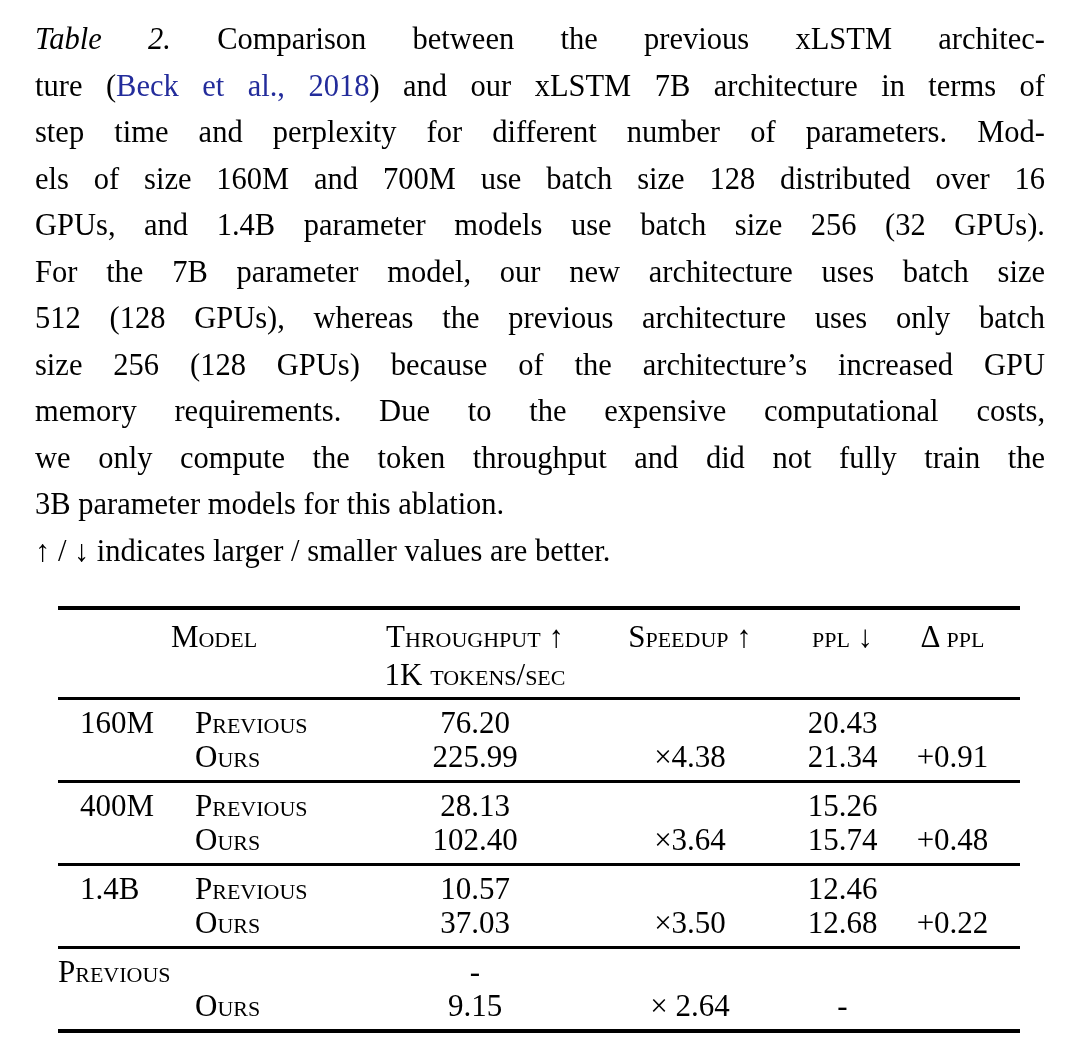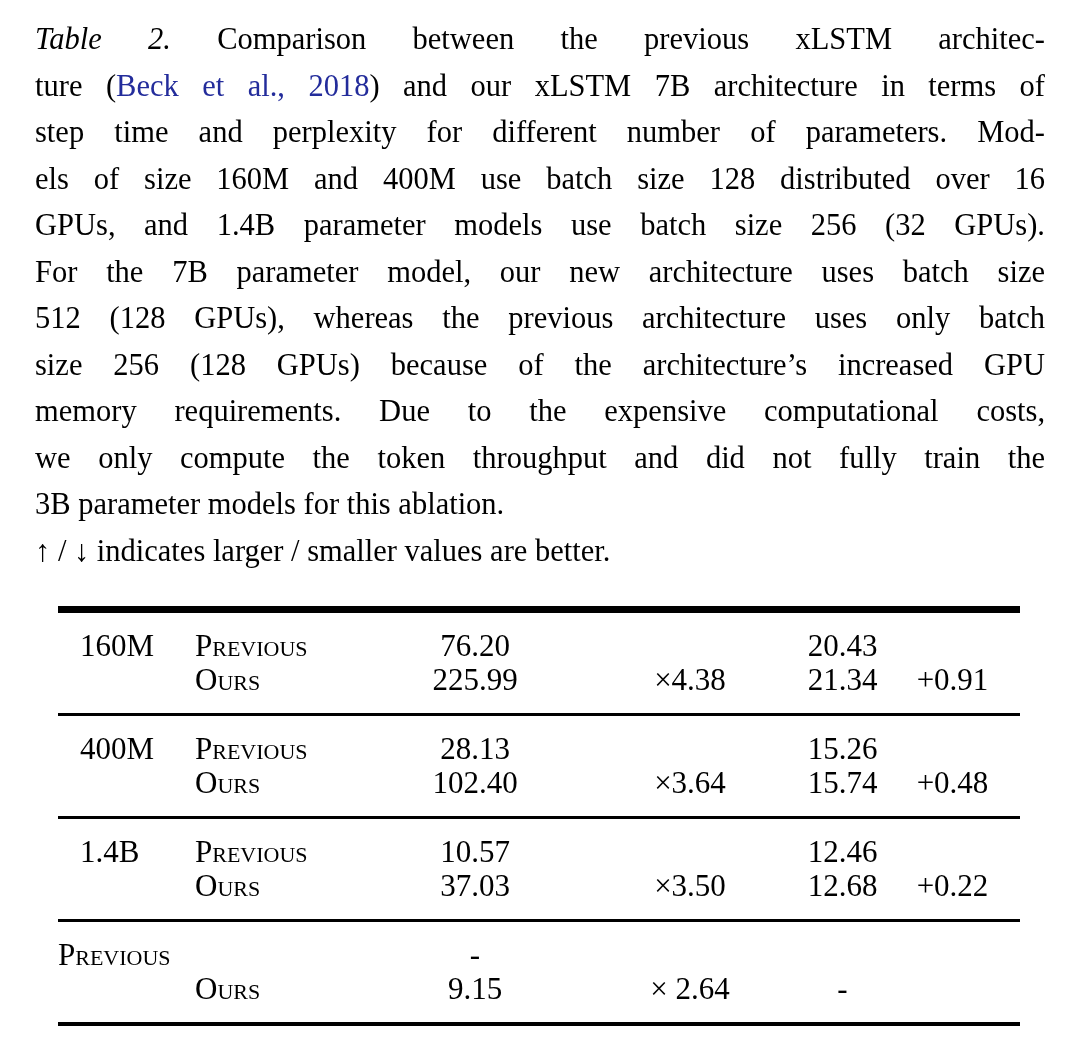--- a/index.html
+++ b/index.html
@@ -50,49 +50,61 @@
   .sc { font-variant: small-caps; }
 
   .thead { padding: 8px 0 3px 0; }
   .thead .cell { line-height: 38px; text-align: center; }
   .h-model { grid-column: 1 / 3; }
   .h-thr   { grid-column: 3; }
   .h-speed { grid-column: 4; }
   .h-ppl   { grid-column: 5; }
   .h-dppl  { grid-column: 6; }
 
-  .tgroup { padding: 16px 0; }
+  .tgroup { padding: 6px 0; }
   .tgroup .cell { line-height: 34px; height: 34px; }
   .c-size  { text-align: left; padding-left: 22px; }
   .c-model { text-align: left; }
   .c-num   { text-align: center; }
 </style>
 </head>
 <body>
 
 <div class="page">
 
   <div class="caption" id="caption">
       <div class="caption-line justify"><span class="seg-italic">Table 2.</span><span class="seg-normal"> Comparison between the previous xLSTM architec-</span></div>
       <div class="caption-line justify"><span class="seg-normal">ture (</span><span class="seg-link">Beck et al., 2018</span><span class="seg-normal">) and our xLSTM 7B architecture in terms of</span></div>
       <div class="caption-line justify"><span class="seg-normal">step time and perplexity for different number of parameters. Mod-</span></div>
-      <div class="caption-line justify"><span class="seg-normal">els of size 160M and 400M use batch size 128 distributed over 16</span></div>
+      <div class="caption-line justify"><span class="seg-normal">els of size 160M and 700M use batch size 128 distributed over 16</span></div>
       <div class="caption-line justify"><span class="seg-normal">GPUs, and 1.4B parameter models use batch size 256 (32 GPUs).</span></div>
       <div class="caption-line justify"><span class="seg-normal">For the 7B parameter model, our new architecture uses batch size</span></div>
       <div class="caption-line justify"><span class="seg-normal">512 (128 GPUs), whereas the previous architecture uses only batch</span></div>
       <div class="caption-line justify"><span class="seg-normal">size 256 (128 GPUs) because of the architecture’s increased GPU</span></div>
       <div class="caption-line justify"><span class="seg-normal">memory requirements. Due to the expensive computational costs,</span></div>
       <div class="caption-line justify"><span class="seg-normal">we only compute the token throughput and did not fully train the</span></div>
       <div class="caption-line"><span class="seg-normal">3B parameter models for this ablation.</span></div>
       <div class="caption-line"><span class="seg-normal">↑ / ↓ indicates larger / smaller values are better.</span></div>
     </div>
 
   <div class="datatable">
     <div class="rule thick"></div>
 
+    <div class="thead">
+      <div class="trow">
+        <div class="cell h-model sc">Model</div>
+        <div class="cell h-thr sc">
+          <div>Throughput ↑</div>
+          <div>1K tokens/sec</div>
+        </div>
+        <div class="cell h-speed sc">Speedup ↑</div>
+        <div class="cell h-ppl sc">ppl ↓</div>
+        <div class="cell h-dppl sc">Δ ppl</div>
+      </div>
+    </div>
 
     <div class="rule thin"></div>
 
     <div id="tbody">
   <div class="tgroup">
     <div class="trow">
       <div class="cell c-size">160M</div>
       <div class="cell c-model sc">Previous</div>
       <div class="cell c-num">76.20</div>
       <div class="cell c-num"></div>

